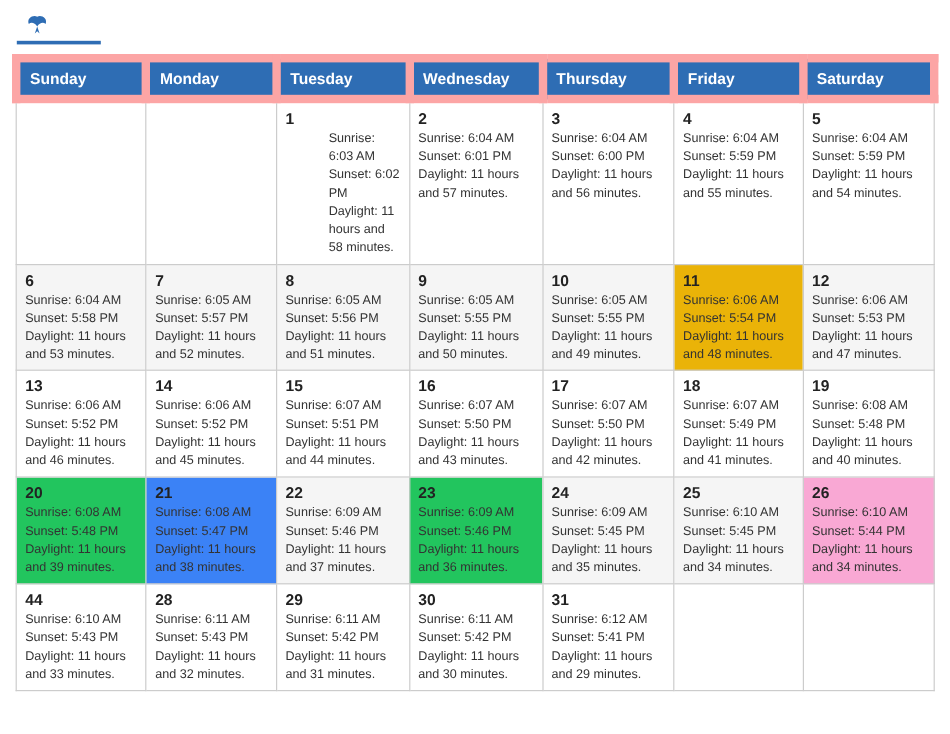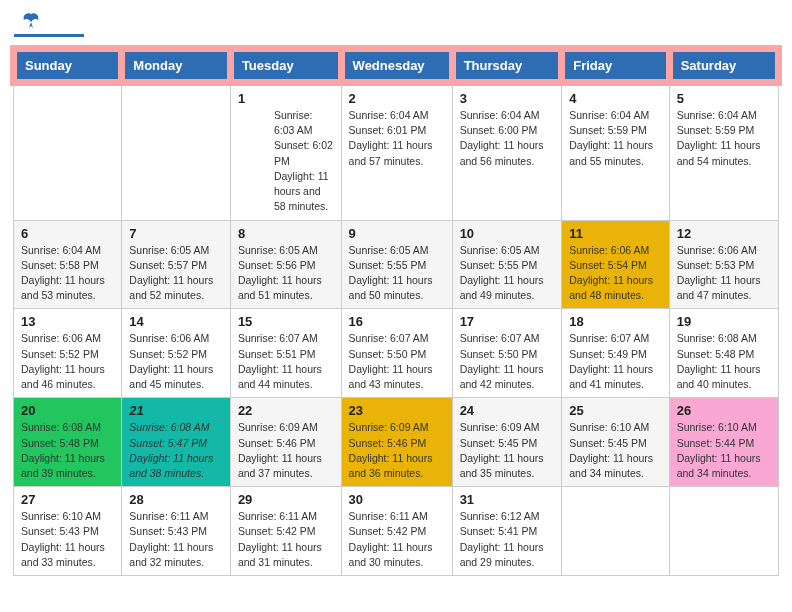--- a/index.html
+++ b/index.html
@@ -234,33 +234,33 @@
 Daylight: 11 hours and 40 minutes.</div>
         </td>
       </tr>
       <tr>
         <td style="background: #22c55e;">
           <span class="day-number">20</span>
           <div class="day-info" style="white-space: pre-line;">Sunrise: 6:08 AM
 Sunset: 5:48 PM
 Daylight: 11 hours and 39 minutes.</div>
         </td>
-        <td style="background: #14b8a6; font-style: italic;">
+        <td style="background: #3b82f6;">
           <span class="day-number">21</span>
           <div class="day-info" style="white-space: pre-line;">Sunrise: 6:08 AM
 Sunset: 5:47 PM
 Daylight: 11 hours and 38 minutes.</div>
         </td>
         <td style="background: rgb(245, 245, 245);">
           <span class="day-number">22</span>
           <div class="day-info" style="white-space: pre-line;">Sunrise: 6:09 AM
 Sunset: 5:46 PM
 Daylight: 11 hours and 37 minutes.</div>
         </td>
-        <td style="background: #eab308;">
+        <td style="background: #22c55e;">
           <span class="day-number">23</span>
           <div class="day-info" style="white-space: pre-line;">Sunrise: 6:09 AM
 Sunset: 5:46 PM
 Daylight: 11 hours and 36 minutes.</div>
         </td>
         <td style="background: rgb(245, 245, 245);">
           <span class="day-number">24</span>
           <div class="day-info" style="white-space: pre-line;">Sunrise: 6:09 AM
 Sunset: 5:45 PM
 Daylight: 11 hours and 35 minutes.</div>
@@ -273,21 +273,21 @@
         </td>
         <td style="background: #f9a8d4;">
           <span class="day-number">26</span>
           <div class="day-info" style="white-space: pre-line;">Sunrise: 6:10 AM
 Sunset: 5:44 PM
 Daylight: 11 hours and 34 minutes.</div>
         </td>
       </tr>
       <tr>
         <td>
-          <span class="day-number">27</span>
+          <span class="day-number">44</span>
           <div class="day-info" style="white-space: pre-line;">Sunrise: 6:10 AM
 Sunset: 5:43 PM
 Daylight: 11 hours and 33 minutes.</div>
         </td>
         <td>
           <span class="day-number">28</span>
           <div class="day-info" style="white-space: pre-line;">Sunrise: 6:11 AM
 Sunset: 5:43 PM
 Daylight: 11 hours and 32 minutes.</div>
         </td>

